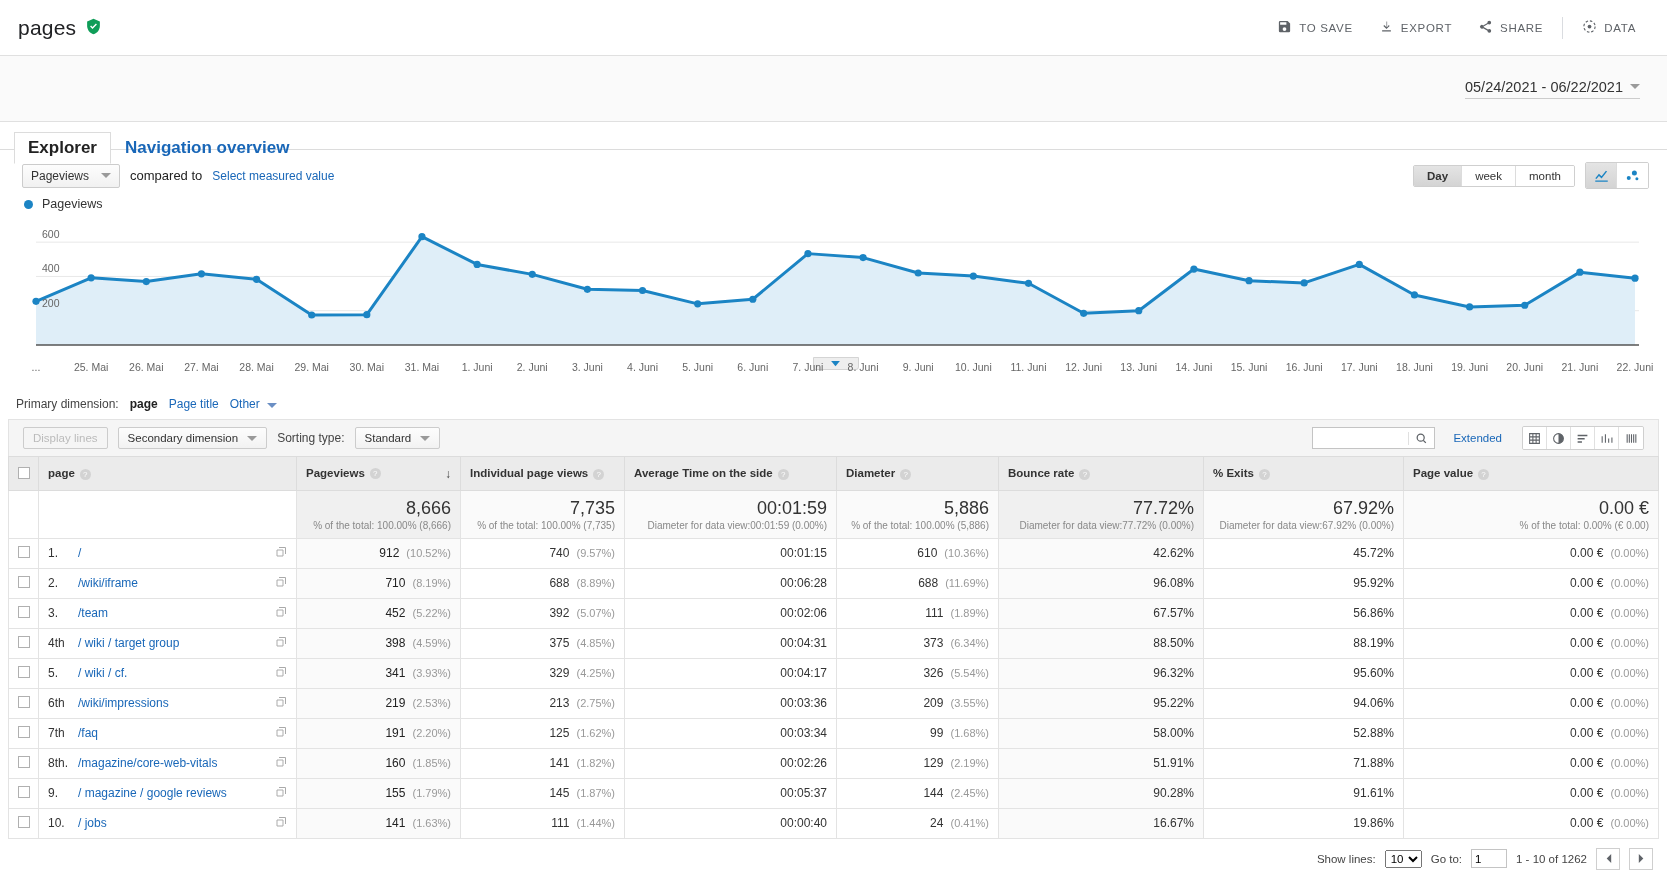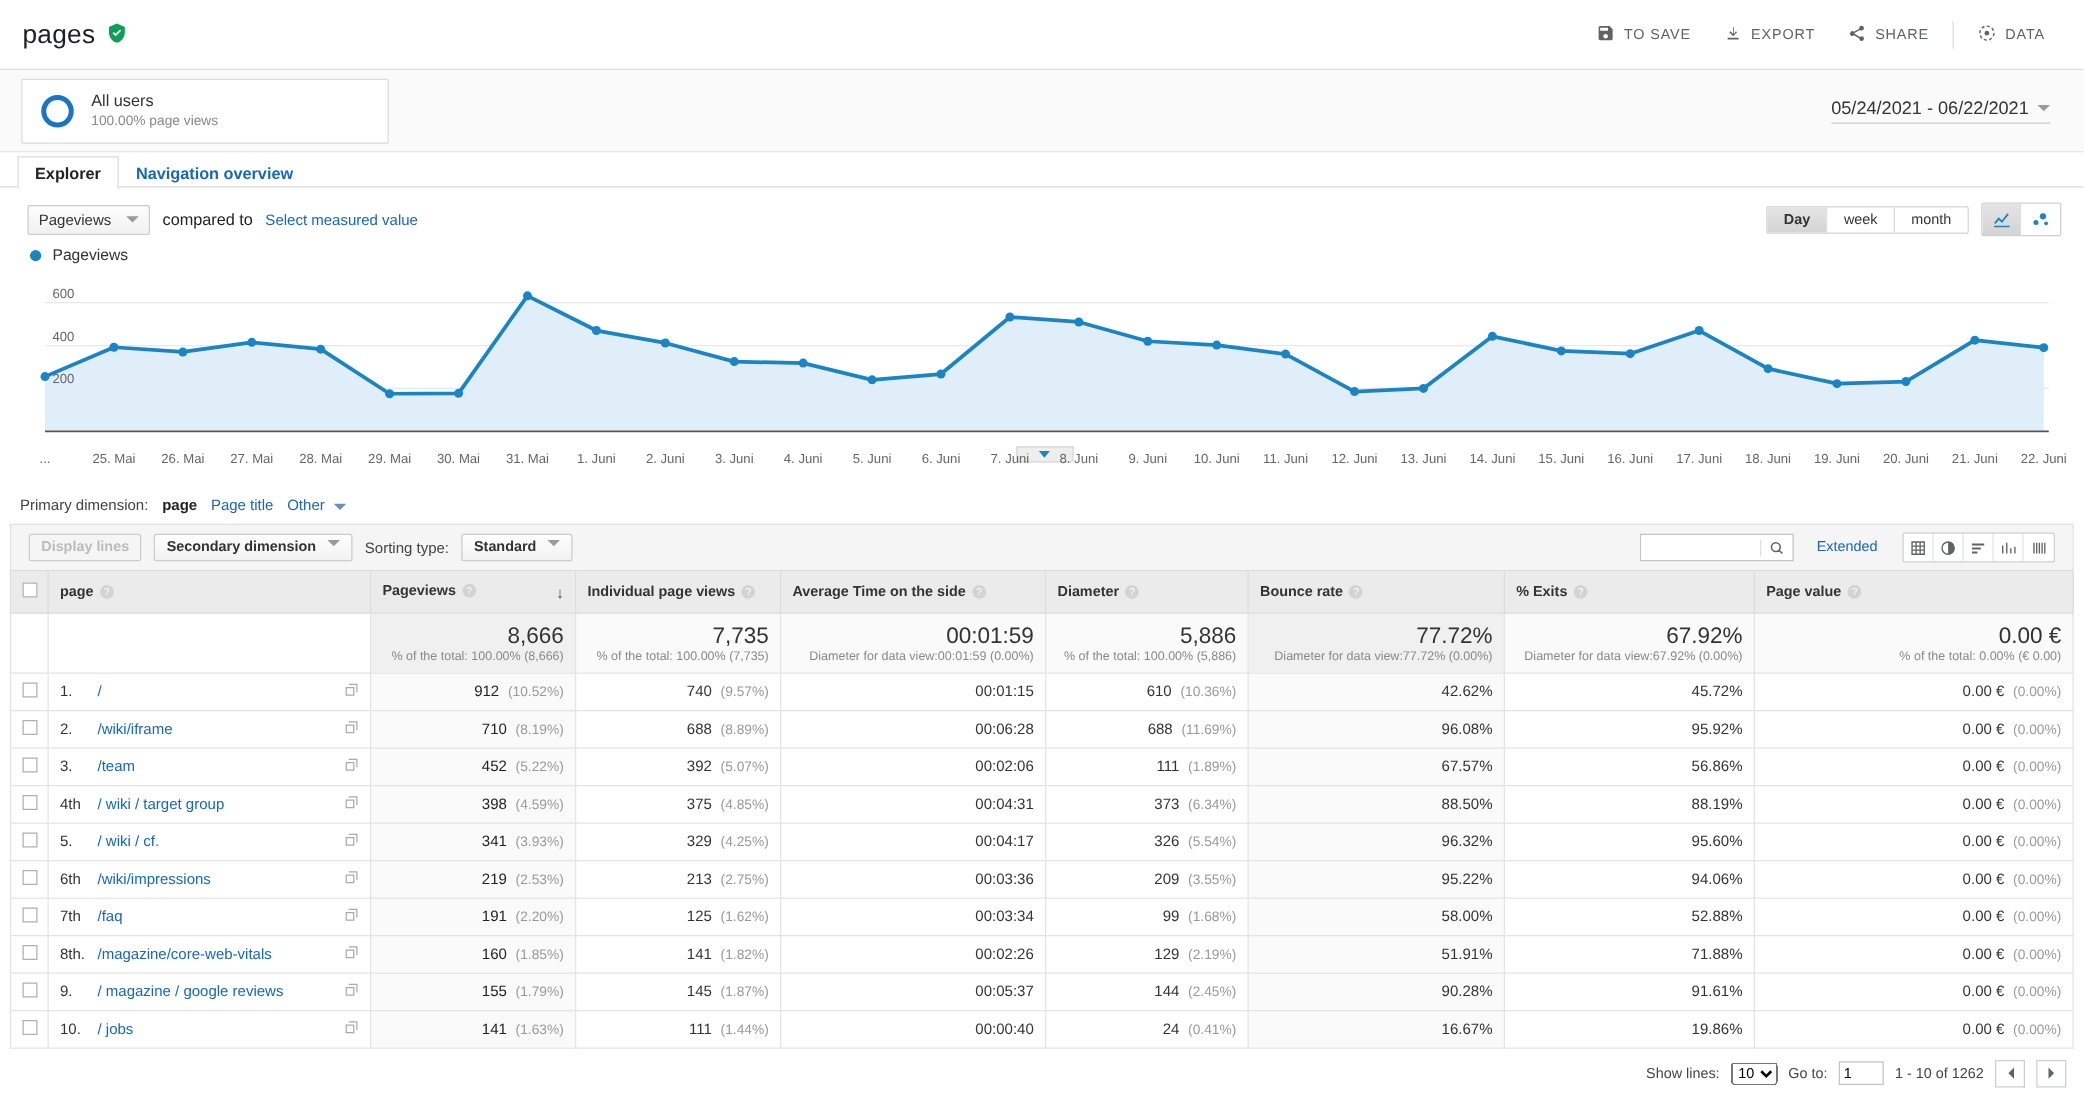--- a/index.html
+++ b/index.html
@@ -52,22 +52,22 @@
   .daterange {
     font-size:14.5px; color:#333; padding-bottom:3px;
     border-bottom:1px solid #ccc; display:flex; align-items:center; gap:7px;
     cursor:pointer; margin-right:10px;text-align:right;
   }
   .caret { width:0;height:0;border-left:5px solid transparent;border-right:5px solid transparent;border-top:5px solid #9a9a9a; }
 
   
   .tabs { display:flex; align-items:flex-end; height:28px; border-bottom:1px solid #dcdcdc; padding-left:14px; background:#fff; }
   .tab {
-    padding:5px 13px; font-size:13px; cursor:pointer;
-    border:1px solid transparent; position:relative; top:3px;
+    padding:5px 13px; font-size:17px; cursor:pointer;
+    border:1px solid transparent; position:relative; top:15px;
   }
   .tab.active { font-weight:bold; color:#222; background:#fff; border:1px solid #dcdcdc; border-bottom:1px solid #fff; }
   .tab.link { color:#1967b8; font-weight:bold; }
 
   
   .chartctl { display:flex; align-items:center; padding:12px 18px 4px 22px; }
   .sel {
     display:inline-flex; align-items:center; gap:12px;
     border:1px solid #ccc; background:linear-gradient(#fdfdfd,#f1f1f1);
     padding:4px 8px; font-size:12px; color:#333; border-radius:2px; cursor:pointer;
@@ -104,21 +104,21 @@
   .primrow b { color:#222; }
 
   
   .tbar {
     display:flex; align-items:center; gap:10px; padding:6px 14px;
     background:#f5f5f5; border:1px solid #e3e3e3; border-bottom:none; margin:0 8px;
   }
   .btn {
     border:1px solid #ccc; background:linear-gradient(#fdfdfd,#f2f2f2);
     padding:4px 9px; font-size:11.5px; color:#333; border-radius:2px; cursor:pointer;
-    display:inline-flex; gap:9px;font-weight:bold;
+    display:inline-flex; align-items:center; gap:9px;
   }
   .btn.disabled { color:#bbb; background:#f5f5f5; cursor:default; }
   .tbar-spacer { flex:1; }
   .searchbox { display:flex; border:1px solid #c4c4c4; background:#fff; height:22px; align-items:center; }
   .searchbox input { border:none; outline:none; width:95px; height:20px; font-size:11px; font-family:inherit; padding:0 4px; }
   .searchbox .mag { width:26px; display:flex; align-items:center; justify-content:center; border-left:1px solid #e0e0e0; cursor:pointer; }
   .extended { color:#1967b8; font-size:11.5px; cursor:pointer; margin:0 10px 0 8px; }
   .viewicons { display:flex; border:1px solid #cfcfcf; border-radius:2px; overflow:hidden; }
   .viewicons div { width:24px; height:22px; display:flex; align-items:center; justify-content:center; background:#fff; border-right:1px solid #e0e0e0; cursor:pointer; }
   .viewicons div:last-child { border-right:none; }
@@ -197,27 +197,20 @@
       <span><svg width="15" height="15" viewBox="0 0 24 24">
             <circle cx="12" cy="12" r="9" fill="none" stroke="#5f6368" stroke-width="1.8" stroke-dasharray="4 3"></circle>
             <circle cx="12" cy="12" r="3" fill="#5f6368"></circle>
           </svg></span>
       <span>DATA</span>
     </button>
   </div>
 </div>
 
 <div class="segbar">
-  <div class="segment">
-    <div class="seg-ring"></div>
-    <div class="seg-texts">
-      <span class="seg-name">All users</span>
-      <span class="seg-sub">100.00% page views</span>
-    </div>
-  </div>
   <div class="segbar-spacer"></div>
   <div class="daterange">
     <span>05/24/2021  -  06/22/2021</span>
     <span class="caret"></span>
   </div>
 </div>
 
 <div class="tabs">
   <div class="tab active"><span>Explorer</span></div>
   <div class="tab link"><span>Navigation overview</span></div>

